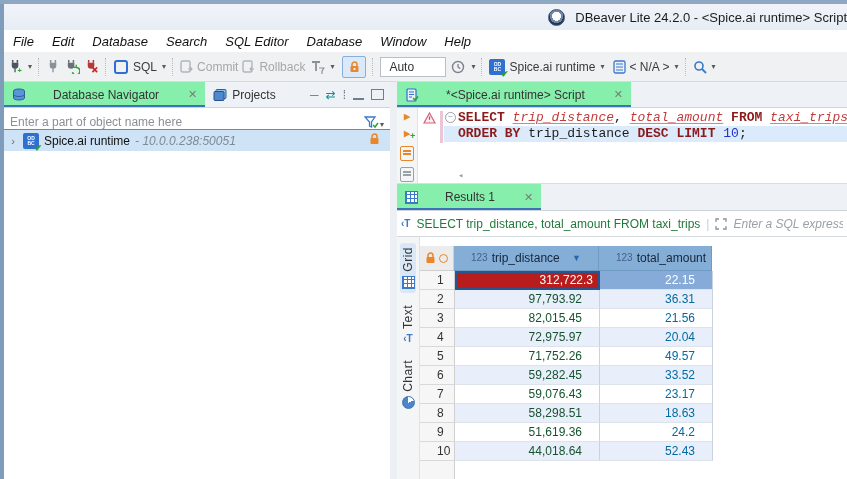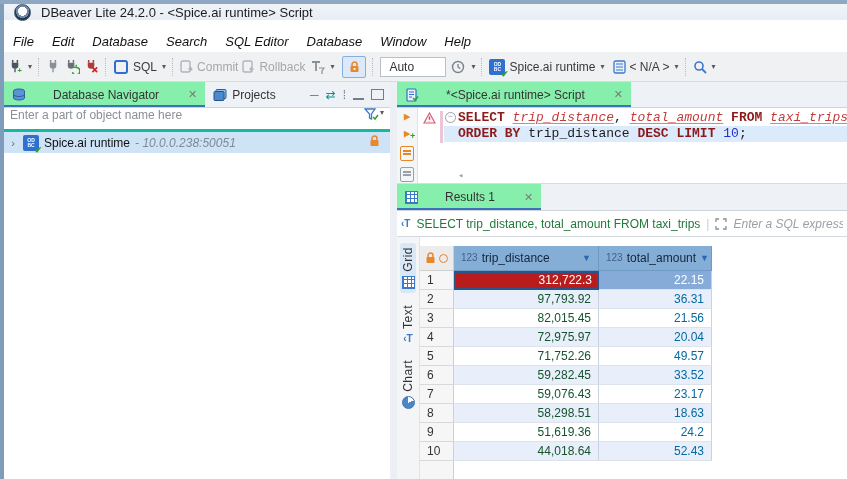--- a/index.html
+++ b/index.html
@@ -3,22 +3,22 @@
 <meta charset="utf-8">
 <style>
   html,body{margin:0;padding:0;}
   body{width:847px;height:479px;overflow:hidden;position:relative;
        font-family:"Liberation Sans",sans-serif;background:#ffffff;
        -webkit-font-smoothing:antialiased;}
   .abs{position:absolute;}
   
   #top-accent{left:0;top:0;width:847px;height:4px;background:#8ea8c3;}
   #left-border{left:0;top:4px;width:4px;height:475px;background:#7f9cba;}
-  #titlebar{left:4px;top:4px;width:843px;height:16px;
-            background:linear-gradient(#f0f4f9,#e7edf5);display:flex;align-items:center;}
+  #titlebar{left:4px;top:4px;width:843px;height:26px;
+            background:linear-gradient(#f0f4f9,#e7edf5);display:flex;align-items:center;justify-content:flex-end;}
   #titlebar .title{font-size:13px;color:#1c1c1c;margin-left:10px;}
   .dbeaver-logo{width:17px;height:17px;border-radius:50%;margin-left:10px;
      background:radial-gradient(circle at 50% 42%,#fdfdfd 0 38%,#6d87a8 39% 58%,#24364d 59% 100%);
      border:1px solid #445770;box-sizing:border-box;flex:0 0 auto;}
   
   #menubar{left:4px;top:30px;width:843px;height:22px;background:#ffffff;
            display:flex;align-items:center;font-size:13px;color:#111;}
   .menu-item{padding:2px 9px;cursor:default;font-style:italic;}
   
   #toolbar{left:4px;top:52px;width:843px;height:30px;background:#f0f1f3;
@@ -42,21 +42,21 @@
   
   #navigator{left:4px;top:82px;width:386px;height:397px;background:#fff;}
   .tabstrip{height:25px;background:#eef1f5;border-bottom:1px solid #cdd4dc;
             display:flex;align-items:stretch;font-size:12px;color:#333;}
   .tab{display:flex;align-items:center;gap:5px;padding:0 8px;}
   .tab.active{background:#86efac;box-shadow:inset 0 -2px 0 #3c72b8;gap:27px;}
   .tab .close{color:#7a7a7a;font-size:11px;margin-left:2px;}
   .strip-icons{margin-left:auto;display:flex;align-items:center;gap:7px;padding-right:6px;color:#0f9191;}
   .winbtn{width:11px;height:9px;border:1px solid #6f7d8c;display:inline-block;}
   .winbtn.min{height:3px;border-width:0 0 2px 0;margin-top:5px;}
-  #nav-filter{height:21px;border-bottom:3px solid #14b8a6;display:flex;align-items:flex-start;
+  #nav-filter{height:21px;border-bottom:1px solid #14b8a6;display:flex;align-items:flex-end;
               font-size:12px;color:#8b8f96;padding:0 6px;font-style:normal;}
   #nav-filter .ph{flex:1;}
   #nav-tree-row{height:21px;background:#cfe3f6;display:flex;align-items:center;
                 font-size:12px;color:#101010;gap:5px;padding:0 4px;}
   .tree-expander{color:#6b6b6b;font-size:11px;width:10px;text-align:center;}
   .tree-detail{color:#7d8garbage}
   .tree-detail{color:#7d8a97;font-style:italic;}
   
   #splitter{left:390px;top:82px;width:7px;height:397px;background:#eceff3;}
   
@@ -109,21 +109,21 @@
      background-image:repeating-linear-gradient(0deg,#3d78c9 0 1px,transparent 1px 4px),
                       repeating-linear-gradient(90deg,#3d78c9 0 1px,transparent 1px 4px);}
   .sqlT-ico{color:#3d78c9;font-size:10px;font-weight:bold;}
   .pie-ico{width:13px;height:13px;border-radius:50%;
      background:conic-gradient(#fff 0 70deg,#4a86cc 70deg 360deg);border:1px solid #3d6fae;box-sizing:border-box;}
   
   #grid{position:absolute;left:23px;top:9px;}
   .g-row{display:flex;}
   .g-cell{box-sizing:border-box;font-size:12px;height:19px;line-height:18px;
           border-right:1px solid #c9d3df;border-bottom:1px solid #dde3ea;
-          padding:0 7px;white-space:nowrap;overflow:hidden;}
+          padding:0 17px;white-space:nowrap;overflow:hidden;}
   .g-rownum{width:34px;background:#f6f6f6;border-right:1px solid #cfcfcf;
             border-bottom:1px solid #d9d9d9;color:#333;}
   .g-c1{width:145px;text-align:right;color:#14532d;}
   .g-c2{width:113px;text-align:right;color:#0369a1;}
   .g-header .g-cell{height:25px;line-height:24px;background:#85aed6;color:#12253c;
       border-right:1px solid #6f9ac4;border-bottom:1px solid #6f9ac4;text-align:left;
       display:flex;align-items:center;gap:4px;}
   .g-header .g-corner{width:34px;background:#ececec;border-right:1px solid #cfcfcf;
       border-bottom:1px solid #cfcfcf;display:flex;align-items:center;gap:3px;justify-content:center;
       padding:0 2px;}

